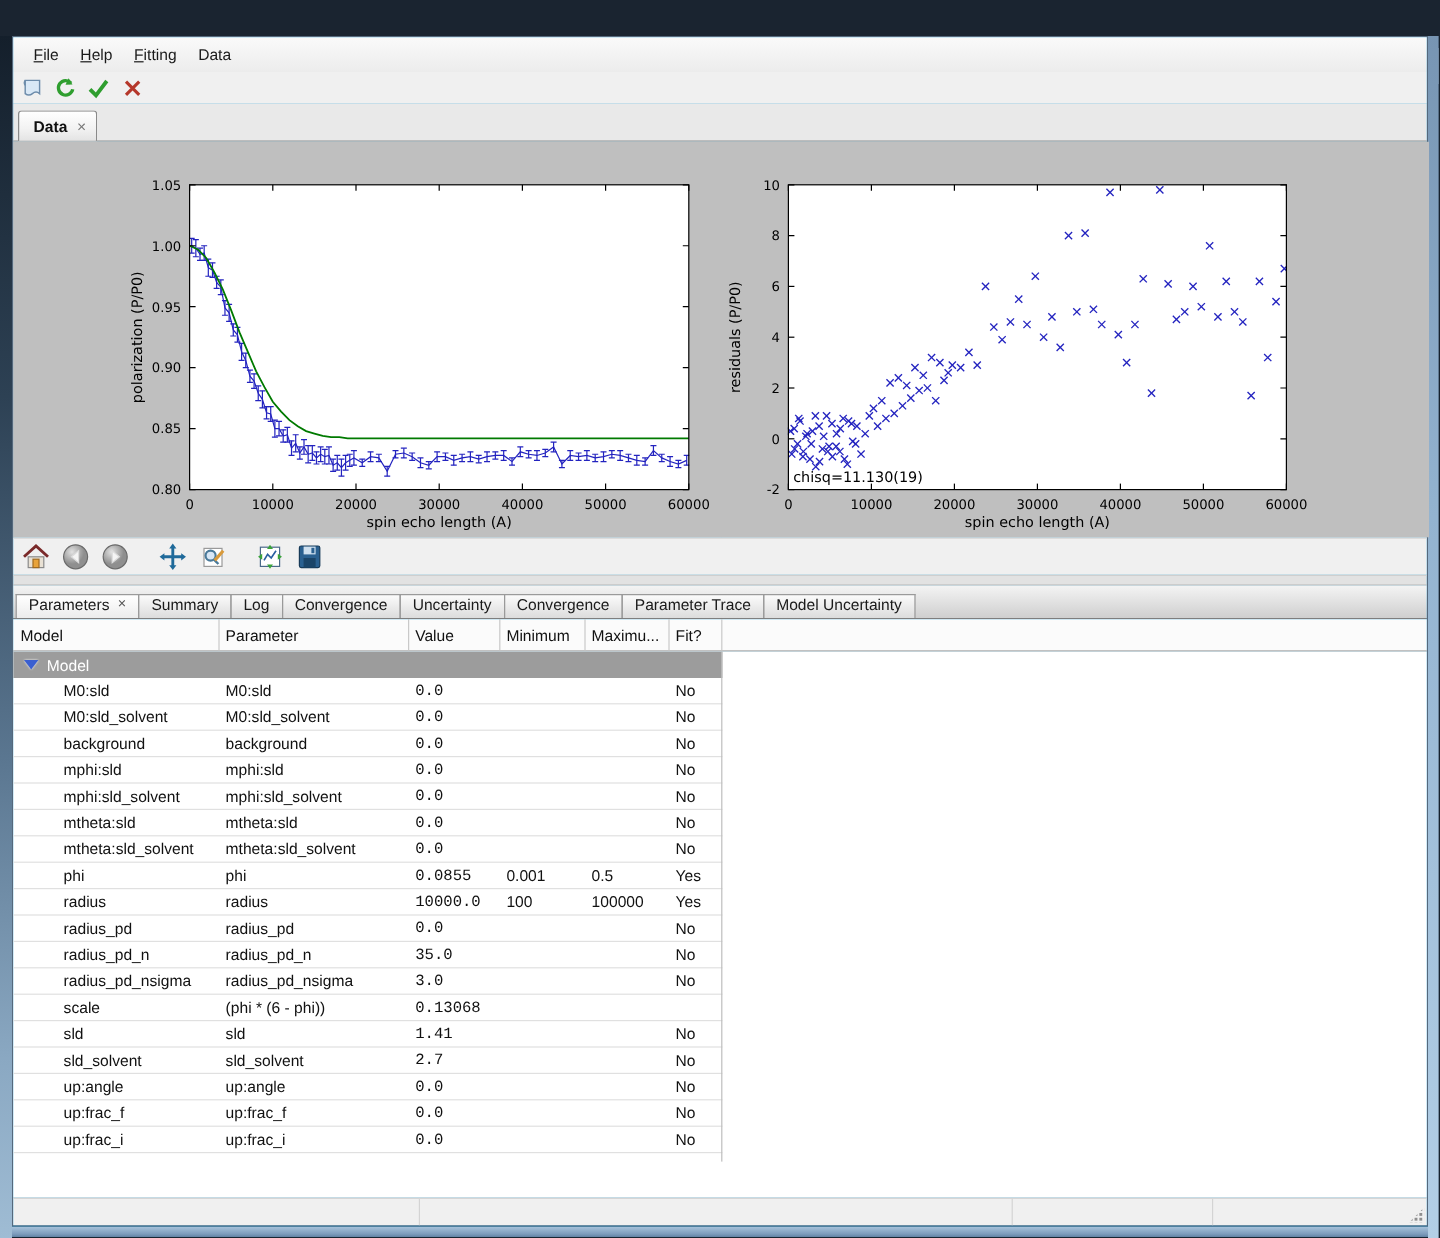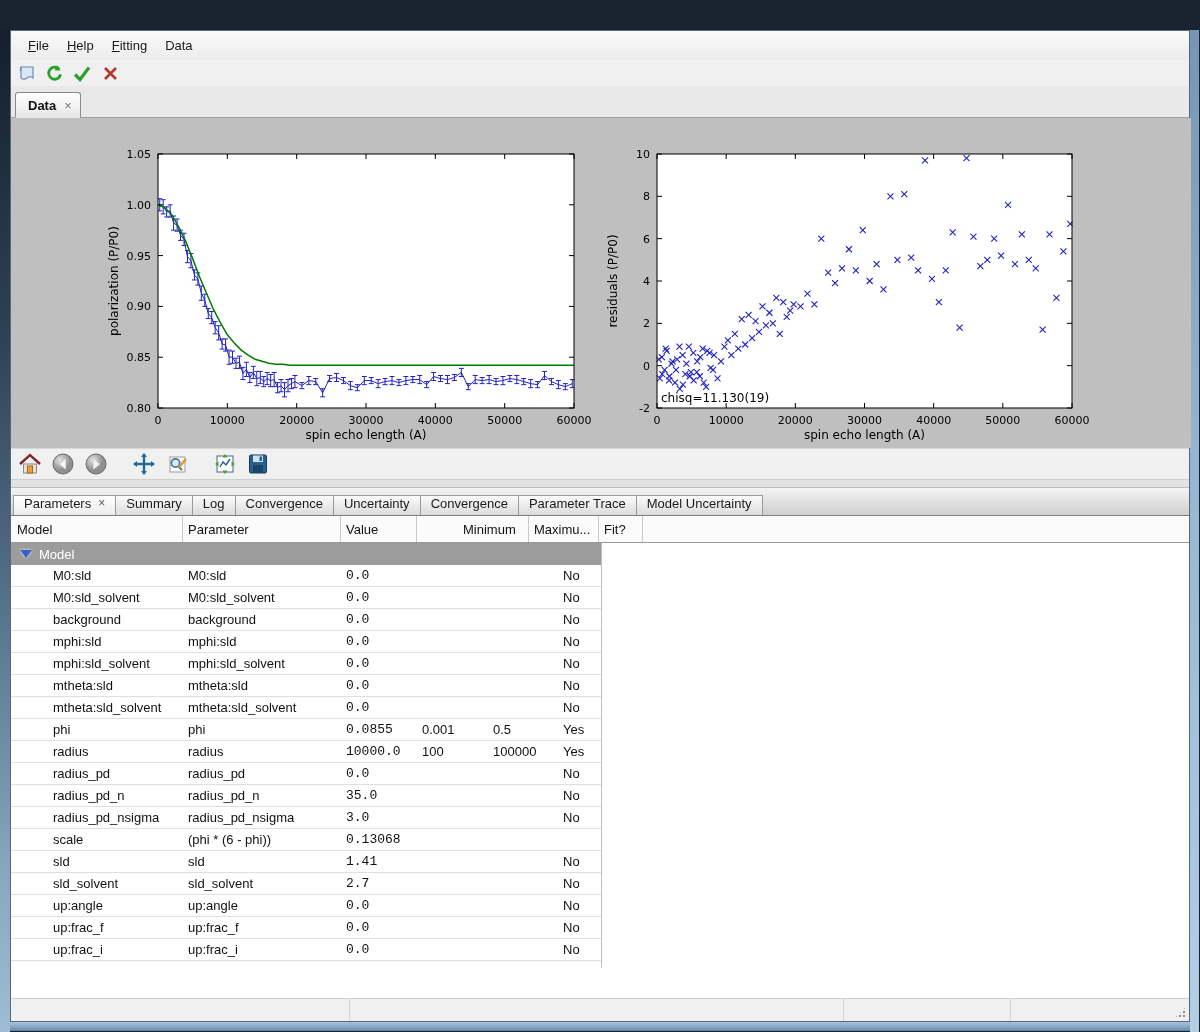--- a/index.html
+++ b/index.html
@@ -60,21 +60,21 @@
   .sash { height:9px; background:#e2e2e2; border-top:1px solid #cfcfcf; border-bottom:1px solid #bdbdbd; flex:0 0 auto; cursor:row-resize; }
 
   .aui-tabs { height:28px; background:linear-gradient(#f4f4f4,#cfcfcf); border-bottom:1px solid #7e7e7e; display:flex; align-items:flex-end; padding-left:2px; flex:0 0 auto; }
   .aui-tab { height:20px; padding:0 10px; display:flex; align-items:flex-start; gap:7px; font-size:13px; color:#1a1a1a;
     background:linear-gradient(#fbfbfb,#dcdcdc); border:1px solid #9a9a9a; border-bottom:none; margin-right:-1px; cursor:pointer; }
   .aui-tab.active { background:linear-gradient(#ffffff,#ececec); font-weight:normal; position:relative; z-index:2; }
   .aui-close { color:#555; font-size:12px; }
 
   .table-header { height:27px; background:#fbfbfb; border-bottom:1px solid #9a9a9a; display:flex; flex:0 0 auto; font-size:13px; color:#111; }
   .hc { display:flex; align-items:center; padding-left:6px; border-right:1px solid #c9c9c9; height:100%; }
-  .hc.c1{width:172px;} .hc.c2{width:158px;} .hc.c3{width:76px;} .hc.c4{width:71px;margin-left:41px;} .hc.c5{width:70px;} .hc.c6{width:44px;}
+  .hc.c1{width:172px;} .hc.c2{width:158px;} .hc.c3{width:76px;} .hc.c4{width:71px;} .hc.c5{width:70px;} .hc.c6{width:44px;}
   .hc.c2,.hc.c3,.hc.c4,.hc.c5,.hc.c6{ padding-left:5px; }
 
   .table-body { flex:1 1 auto; background:#fff; position:relative; overflow:hidden; font-size:13px; color:#111; }
   .table-body::before { content:""; position:absolute; left:590px; top:0; bottom:30px; width:1px; background:#bdbdbd; }
   .group-row { width:591px; height:22px; background:#9c9c9c; color:#fff; display:flex; align-items:center; cursor:pointer; }
   .group-tri { margin:0 7px 0 9px; width:0; height:0; border-left:6px solid transparent; border-right:6px solid transparent;
     border-top:8px solid #3a5fd0; filter:drop-shadow(0 0 1px #fff); }
   .prow { width:591px; height:22px; display:flex; border-bottom:1px solid #e0e0e0; cursor:default;justify-content:center; }
   .pc { display:flex; align-items:center; overflow:hidden; white-space:nowrap; }
   .pc.c1{width:172px; padding-left:42px;} .pc.c2{width:158px; padding-left:5px;} .pc.c3{width:76px; padding-left:5px;font-family:Liberation Mono, monospace;}

